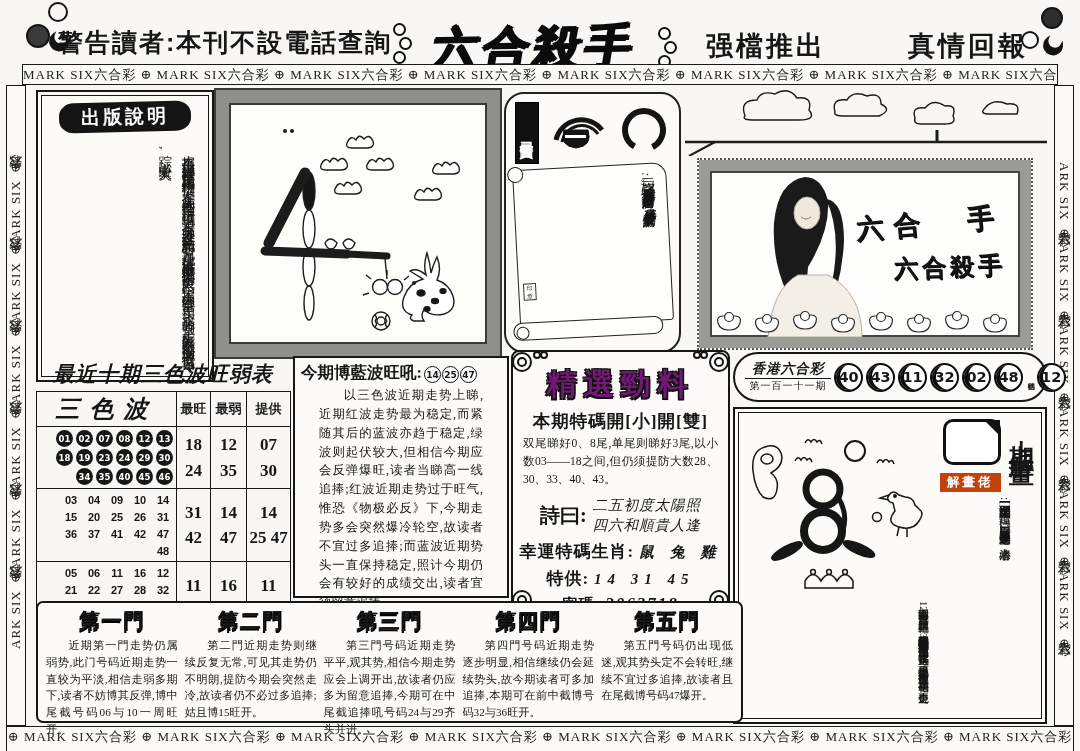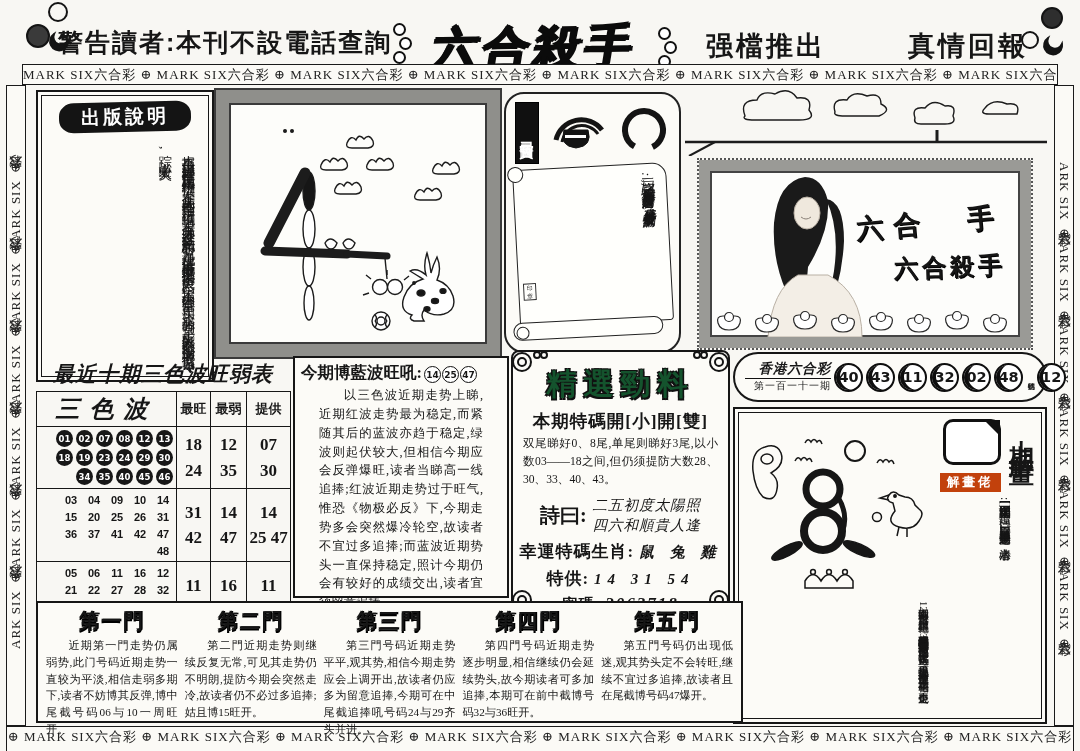--- a/index.html
+++ b/index.html
@@ -70,21 +70,21 @@
              font-family:"Liberation Sans",sans-serif;margin:1.5px 0;}
   
   .bw-head{font-size:16.5px;font-weight:bold;padding:4px 4px 0 6px;display:flex;align-items:center;gap:1px;}
   .mini-ball{display:inline-flex;width:17px;height:17px;border:1.6px solid #111;border-radius:50%;background:#fff;
              align-items:center;justify-content:center;font-size:9px;font-weight:bold;margin-left:1px;
              font-family:"DejaVu Sans",sans-serif;}
   .bw-body{font-size:12.4px;line-height:1.52;text-align:justify;padding:2px 24px 0;text-indent:2em;}
   .bw-line{font-size:13.5px;font-weight:bold;padding:0 7px;display:flex;align-items:center;gap:1px;margin-top:1px;}
   
   .feat-title{text-align:center;font-size:30px;font-weight:900;letter-spacing:7px;margin-top:12px;
-              color:#14532d;font-family:"DejaVu Sans",sans-serif;
+              color:#701a75;font-family:"DejaVu Sans",sans-serif;
               text-shadow:-1.5px -1.5px 0 #111,1.5px -1.5px 0 #111,-1.5px 1.5px 0 #111,1.5px 1.5px 0 #111,0 0 1px #111;}
   .feat-line{text-align:center;font-size:17.5px;font-weight:bold;letter-spacing:1px;margin-top:4px;}
   .feat-body{font-size:11.6px;line-height:1.55;padding:2px 10px 0;text-align:justify;}
   .feat-poem{display:flex;align-items:center;justify-content:center;gap:6px;margin-top:6px;}
   .feat-poem .lab{font-size:20px;font-weight:bold;}
   .feat-poem .lines{font-size:14.5px;font-style:italic;line-height:1.4;letter-spacing:1px;}
   .feat-row{font-size:16px;font-weight:bold;text-align:center;margin-top:4px;letter-spacing:1px;}
   .hand{font-style:italic;font-weight:bold;letter-spacing:6px;font-size:15px;}
   .corner-orn{position:absolute;width:40px;height:30px;}
   
@@ -101,21 +101,21 @@
   .li-frame-icon{position:absolute;left:208px;top:10px;width:58px;height:46px;border:3.5px solid #111;border-radius:10px;background:#fff;}
   .li-frame-icon:before{content:"";position:absolute;right:-2px;top:-2px;border-style:solid;border-width:0 16px 16px 0;
             border-color:transparent #111 transparent transparent;}
   .li-badge{position:absolute;left:205px;top:64px;background:#c2410c;color:#fff;font-size:12.5px;font-weight:bold;
             padding:1px 7px;letter-spacing:3px;}
   .li-text1{position:absolute;left:198px;top:88px;width:82px;height:218px;writing-mode:vertical-rl;
             font-size:11.5px;line-height:1.78;overflow:hidden;}
   .li-text2{position:absolute;left:8px;top:192px;width:188px;height:116px;writing-mode:vertical-rl;
             font-size:10.6px;line-height:1.6;overflow:hidden;}
   
-  .doors{display:flex;gap:7px;padding:5px 8px;}
+  .doors{display:flex;gap:7px;padding:5px 8px;border-radius:7px;}
   .door{flex:1;min-width:0;}
   .door-title{text-align:center;font-size:20px;font-weight:900;letter-spacing:2px;
               font-family:"DejaVu Sans",sans-serif;text-shadow:1.4px 0 0 #000,0 1.4px 0 #000;transform:scaleY(1.05);}
   .door-body{font-size:11.2px;line-height:1.5;text-align:justify;text-indent:2em;margin-top:2px;}
   svg{display:block;}
   .ink{stroke:#1c1c1c;fill:none;stroke-width:1.4;}
 </style>
 </head>
 <body>
 
@@ -437,30 +437,30 @@
         <span style="display:block;">二五初度太陽照</span>
         <span style="display:block;">四六和順貴人逢</span>
       </span>
     </div>
     <div class="feat-row">
       <span style="font-size:17px;">幸運特碼生肖:</span>
       <span class="hand">鼠 兔 雞</span>
     </div>
     <div class="feat-row">
       <span style="font-size:17px;">特供:</span>
-      <span class="hand">14  31  54</span>
+      <span class="hand">14  31  45</span>
     </div>
     <div class="feat-row">
       <span style="font-size:15px;">密碼:</span>
       <span class="hand" style="font-size:17px;letter-spacing:2px;">2063718</span>
     </div>
   </div>
 
   <div class="box res" style="left:733px;top:352px;width:314px;height:50px;">
-    <div style="flex:none;width:86px;text-align:right;">
+    <div style="flex:none;width:86px;text-align:center;">
       <div class="res-name">香港六合彩</div>
       <div class="res-issue">第一百一十一期</div>
     </div>
     <span style="display:inline-flex;gap:3px;">
         <span class="lotto-ball">40</span>
         <span class="lotto-ball">43</span>
         <span class="lotto-ball">11</span>
         <span class="lotto-ball">32</span>
         <span class="lotto-ball">02</span>
         <span class="lotto-ball">48</span>

